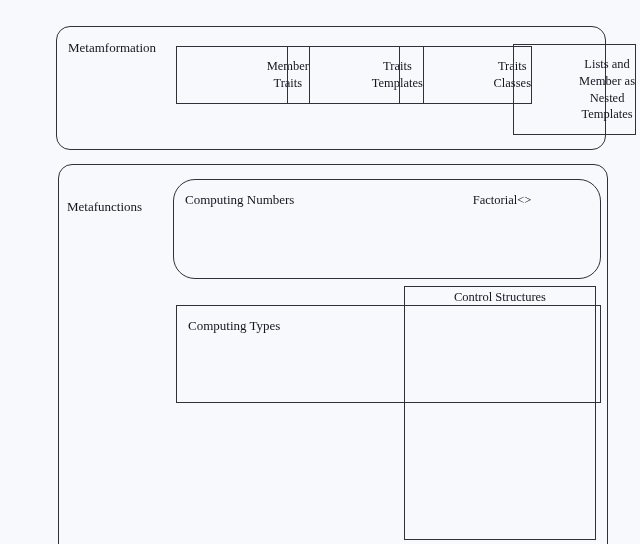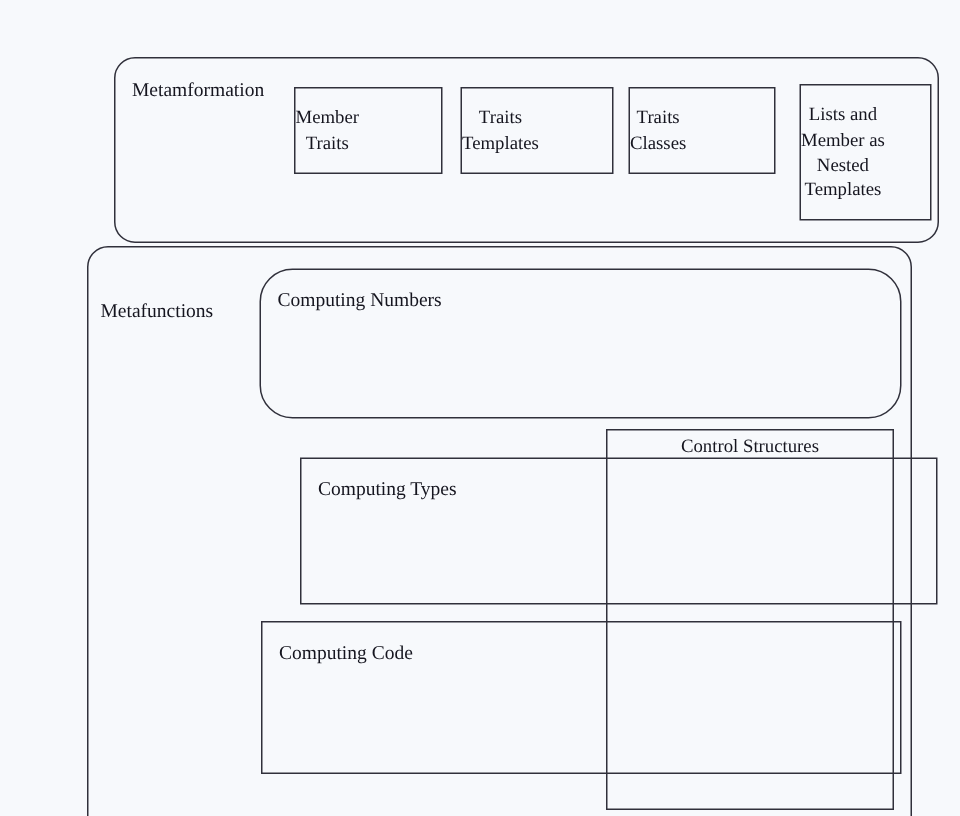--- a/index.html
+++ b/index.html
@@ -16,56 +16,57 @@
     position: relative;
     width: 640px;
     height: 544px;
   }
   .group {
     position: absolute;
     border: 1.6px solid #30303b;
     border-radius: 14px;
     background: transparent;
   }
-  #group-metainformation { left: 76px; top: 26px; width: 548px; height: 122px; margin-top: 12px; }
+  #group-metainformation { left: 56px; top: 26px; width: 548px; height: 122px; }
   #group-metafunctions   { left: 58px; top: 164px; width: 548px; height: 410px; }
   .group-title {
     position: absolute;
     font-size: 13px;
     line-height: 1.2;
     white-space: nowrap;
   }
   #group-metainformation .group-title { left: 11px; top: 13px; }
   #group-metafunctions   .group-title { left: 8px;  top: 15px; margin-top: 19px; }
 
   .card {
     position: absolute;
     border: 1.5px solid #30303b;
     display: flex;
     align-items: center;
-    justify-content: flex-start;
+    justify-content: flex-end;
     text-align: center;
     font-size: 12.5px;
     line-height: 1.35;
     background: transparent;
+    padding-left: 35px;
   }
   .multiline { white-space: pre-line; }
 
   #card-member-traits    { left: 119px; top: 19px; width: 97px;  height: 56px; }
   #card-traits-templates { left: 230px; top: 19px; width: 100px; height: 56px; }
   #card-traits-classes   { left: 342px; top: 19px; width: 96px;  height: 56px; }
   #card-lists-trees      { left: 456px; top: 17px; width: 86px;  height: 89px; }
 
   .row-box {
     position: absolute;
     border: 1.5px solid #30303b;
     background: transparent;
   }
   #box-computing-numbers { left: 114px; top: 14px;  width: 426px; height: 98px; border-radius: 22px;  }
-  #box-computing-types   { left: 117px; top: 140px; width: 423px; height: 96px; margin-left: 24px;  }
+  #box-computing-types   { left: 117px; top: 140px; width: 423px; height: 96px;  }
   #box-computing-code    { left: 115px; top: 249px; width: 425px; height: 100px; }
   .row-label {
     position: absolute;
     left: 11px;
     top: 12px;
     font-size: 13px;
     white-space: nowrap;
   }
   .row-value {
     position: absolute;
@@ -123,29 +124,27 @@
 Nested
 Templates</span>
     </div>
   </section>
 
   <section class="group" id="group-metafunctions">
     <span class="group-title">Metafunctions</span>
 
     <div class="row-box" id="box-computing-numbers">
       <span class="row-label">Computing Numbers</span>
+      <span class="row-value" id="value-factorial">Factorial&lt;&gt;</span>
     </div>
 
     <div class="row-box" id="box-computing-types">
       <span class="row-label">Computing Types</span>
     </div>
 
-    <div class="row-box" id="box-computing-code">
-      <span class="row-label">Computing Code</span>
-    </div>
 
     <div id="overlay-control-structures">
       <span class="overlay-title">Control Structures</span>
     </div>
 
 
   </section>
 
 </div>
 

